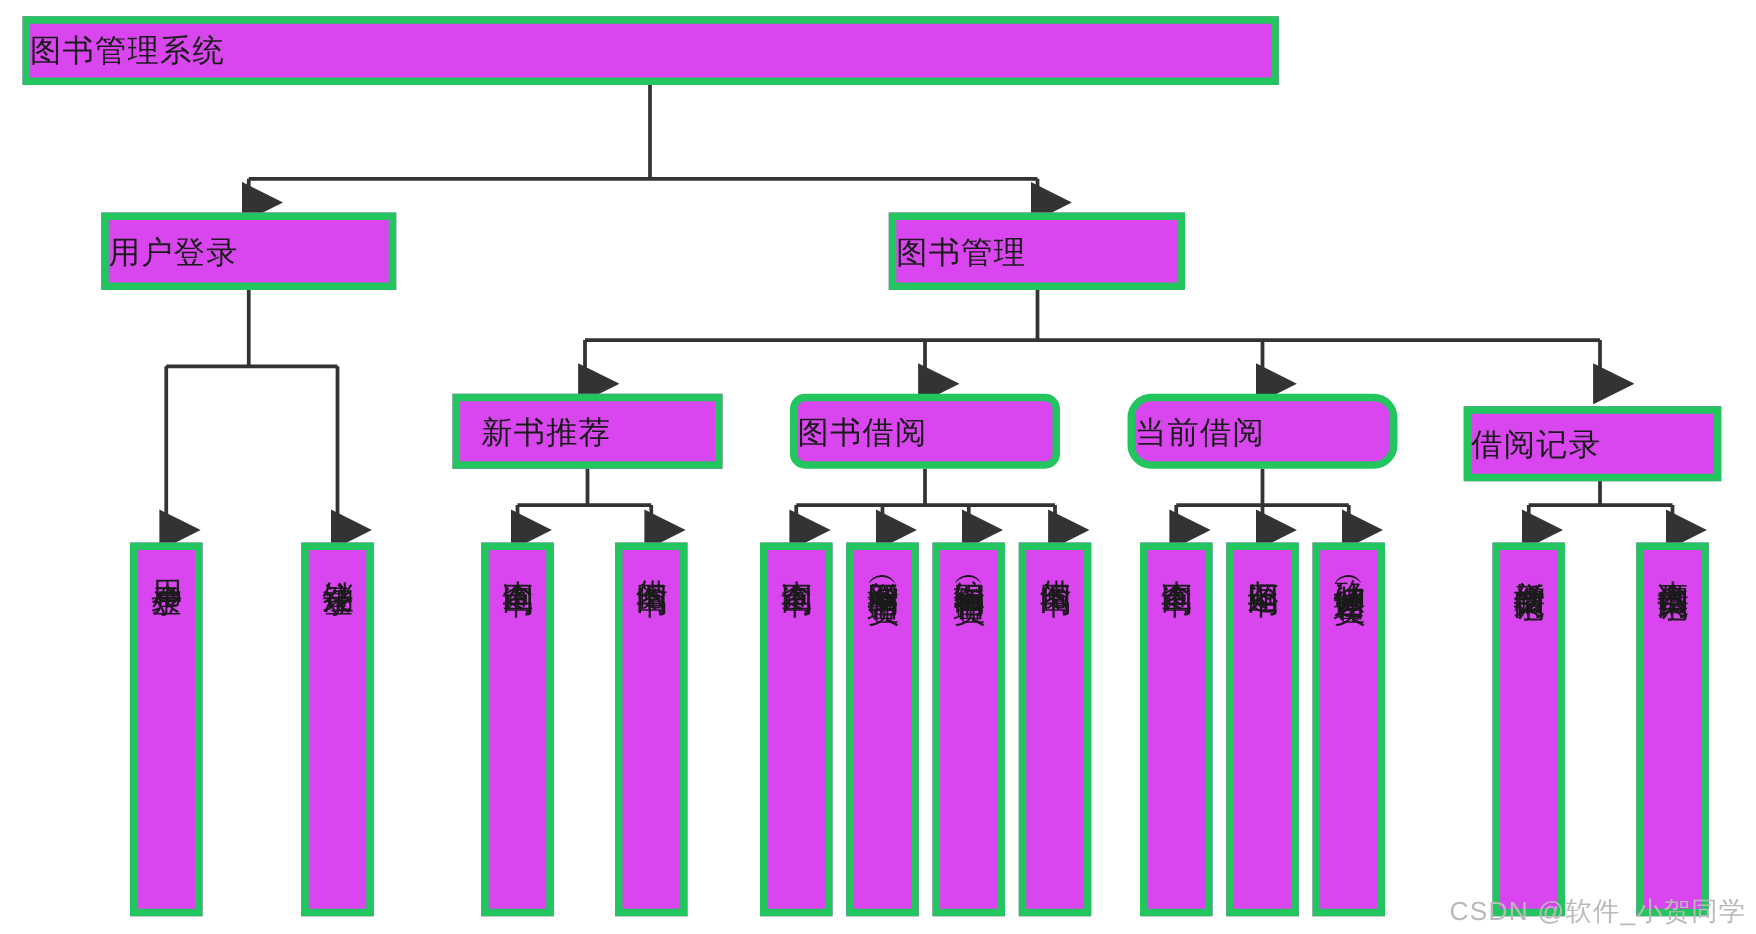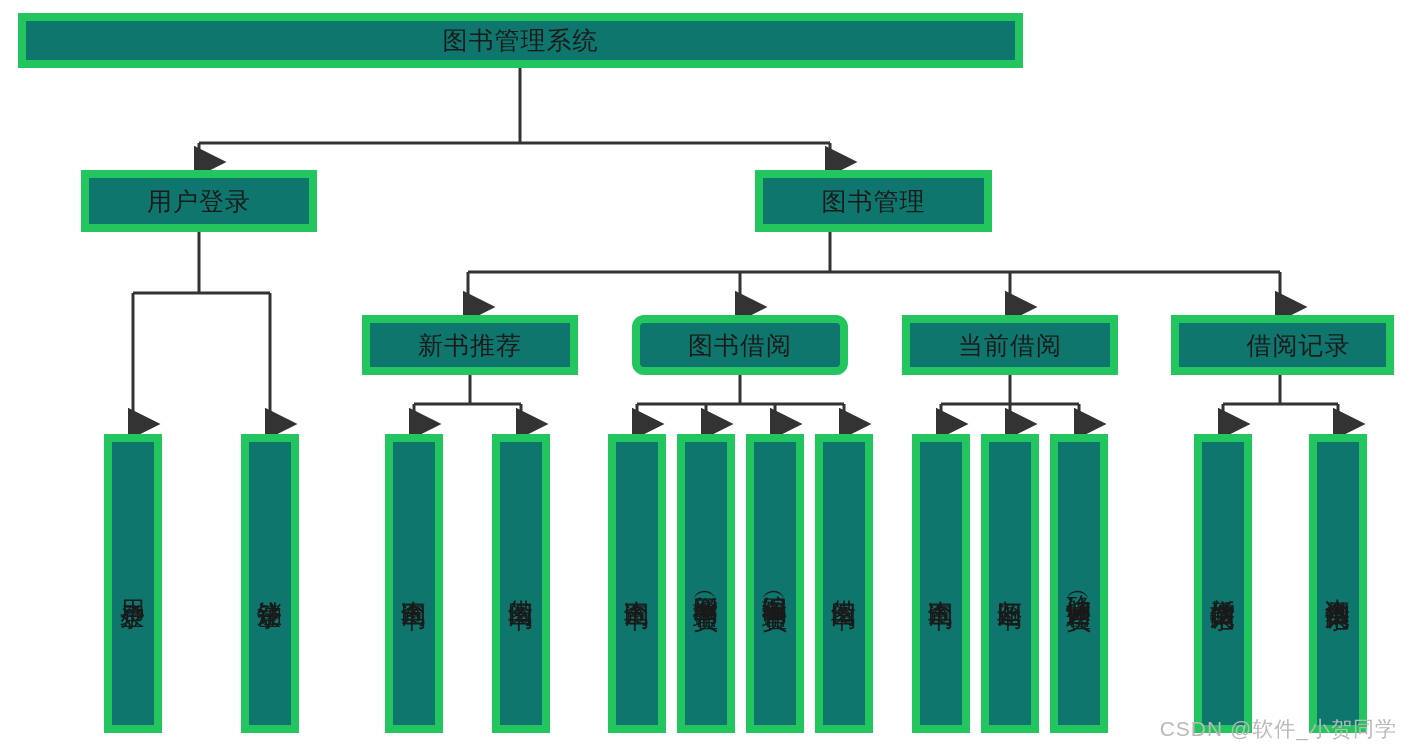--- a/index.html
+++ b/index.html
@@ -21,25 +21,25 @@
     position: absolute;
     left: 0;
     top: 0;
     width: 1405px;
     height: 747px;
     pointer-events: none;
   }
   .node {
     position: absolute;
     box-sizing: border-box;
-    border: 8px solid #22c55e;
-    background: #0f766e;
+    border: 6px solid #22c55e;
+    background: #d946ef;
     display: flex;
     align-items: center;
-    justify-content: center;
+    justify-content: flex-start;
     color: #1a1a1a;
   }
   .node.horiz {
     font-size: 25px;
     letter-spacing: 1px;
   }
   .node.vert {
     writing-mode: vertical-rl;
     text-orientation: upright;
     font-size: 25px;
@@ -120,34 +120,34 @@
     </g>
   </svg>
 
   <div class="node horiz" style="left:18px; top:13px; width:1005px; height:55px;">
     <span class="htext">图书管理系统</span>
   </div>
 
   <div class="node horiz" style="left:81px; top:170px; width:236px; height:62px;">
     <span class="htext">用户登录</span>
   </div>
-  <div class="node horiz" style="left:711px; top:170px; width:237px; height:62px;margin-left:44px;">
+  <div class="node horiz" style="left:711px; top:170px; width:237px; height:62px;">
     <span class="htext">图书管理</span>
   </div>
 
-  <div class="node horiz" style="left:362px; top:315px; width:216px; height:60px;">
+  <div class="node horiz" style="left:362px; top:315px; width:216px; height:60px;padding-left:17px;">
     <span class="htext">新书推荐</span>
   </div>
   <div class="node horiz" style="left:632px; top:315px; width:216px; height:60px;border-radius:12px;">
     <span class="htext">图书借阅</span>
   </div>
-  <div class="node horiz" style="left:902px; top:315px; width:216px; height:60px;">
+  <div class="node horiz" style="left:902px; top:315px; width:216px; height:60px;border-radius:19px;">
     <span class="htext">当前借阅</span>
   </div>
-  <div class="node horiz" style="left:1171px; top:315px; width:223px; height:60px;padding-left:32px;">
+  <div class="node horiz" style="left:1171px; top:325px; width:206px; height:60px;">
     <span class="htext">借阅记录</span>
   </div>
 
   <div class="node vert" style="left:104px; top:434px; width:58px; height:299px;">
     <span class="vtext">用户登录</span>
   </div>
   <div class="node vert" style="left:241px; top:434px; width:58px; height:299px;">
     <span class="vtext">注销登录</span>
   </div>
 

